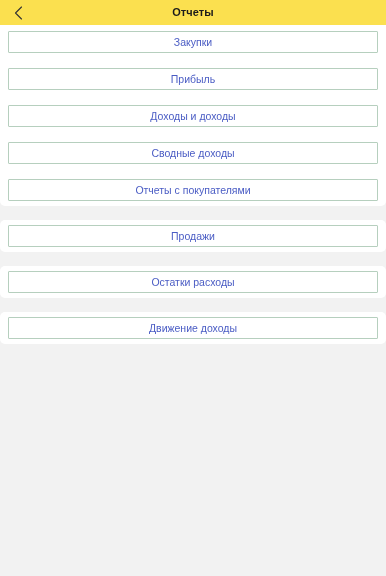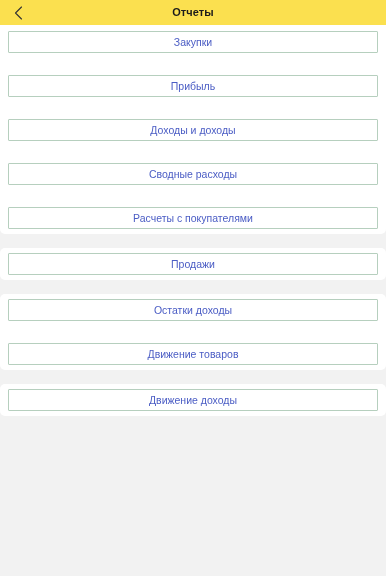--- a/index.html
+++ b/index.html
@@ -66,21 +66,21 @@
     margin: 0 0 14px 0;
   }
   .card:first-child {
     border-radius: 0 0 5px 5px;
     padding-top: 6px;
   }
   .btn-row {
     padding: 0 8px;
   }
   .btn-row + .btn-row {
-    margin-top: 22px;
+    margin-top: 15px;
   }
   .rep-btn {
     display: block;
     width: 100%;
     box-sizing: border-box;
     height: 22px;
     line-height: 20px;
     background: #ffffff;
     border: 1px solid #b6cfbe;
     border-radius: 1px;
@@ -117,39 +117,36 @@
       <div class="btn-row">
         <button class="rep-btn">Закупки</button>
       </div>
       <div class="btn-row">
         <button class="rep-btn">Прибыль</button>
       </div>
       <div class="btn-row">
         <button class="rep-btn">Доходы и доходы</button>
       </div>
       <div class="btn-row">
-        <button class="rep-btn">Сводные расходы</button>
+        <button class="rep-btn">Сводные доходы</button>
       </div>
       <div class="btn-row">
-        <button class="rep-btn">Расчеты с покупателями</button>
+        <button class="rep-btn">Отчеты с покупателями</button>
       </div>
     </div>
 
     <div class="card">
       <div class="btn-row">
         <button class="rep-btn">Продажи</button>
       </div>
     </div>
 
     <div class="card">
       <div class="btn-row">
-        <button class="rep-btn">Остатки доходы</button>
-      </div>
-      <div class="btn-row">
-        <button class="rep-btn">Движение товаров</button>
+        <button class="rep-btn">Остатки расходы</button>
       </div>
     </div>
 
     <div class="card">
       <div class="btn-row">
         <button class="rep-btn">Движение доходы</button>
       </div>
     </div>
 
     <div class="spacer"></div>

